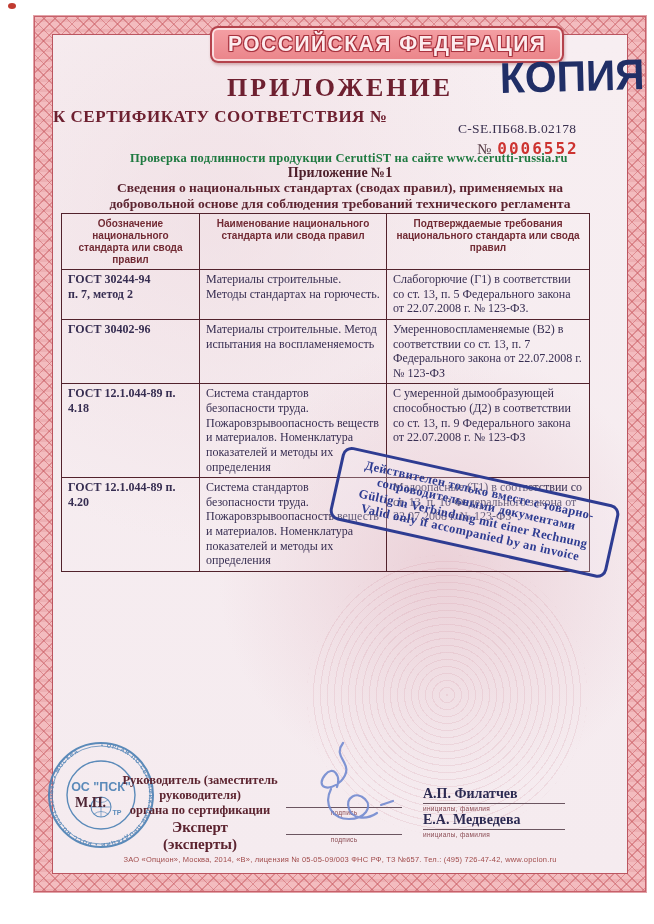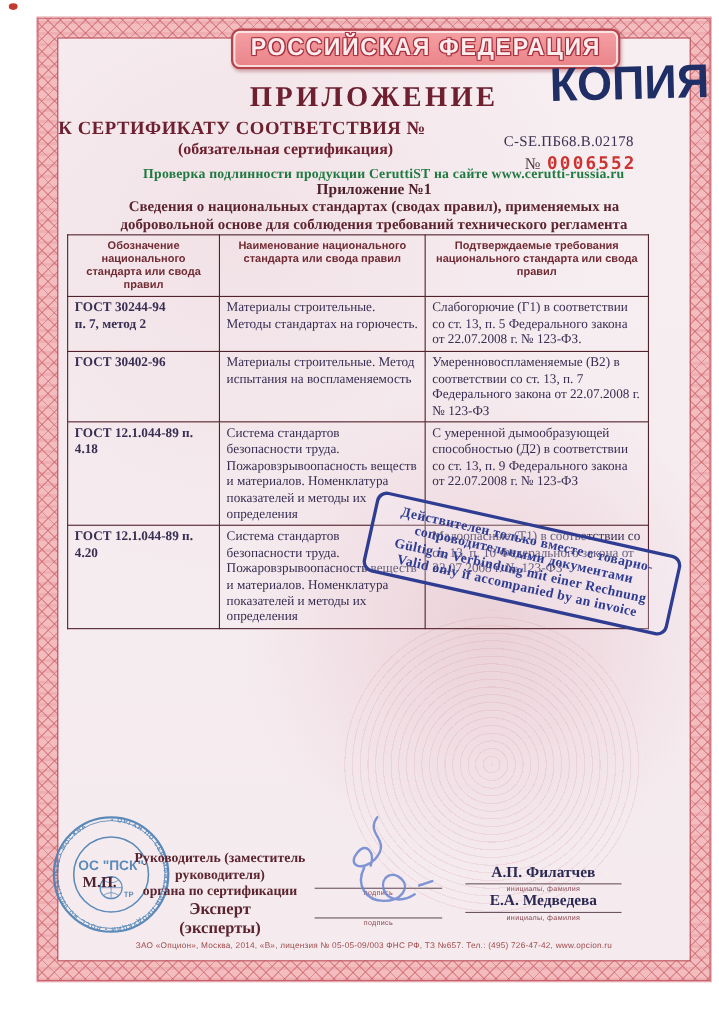--- a/index.html
+++ b/index.html
@@ -90,21 +90,21 @@
   .seal-wrap{position:absolute;left:-16px;top:696px;width:128px;height:128px;opacity:.9;}
   .mp{position:absolute;left:22px;top:760px;font-weight:bold;font-size:14px;color:#4d2433;z-index:6;}
   .head-label{position:absolute;left:50px;top:738px;width:194px;text-align:center;
     font-weight:bold;font-size:12.5px;line-height:1.2;color:#5c2430;z-index:6;}
   .expert-label{position:absolute;left:82px;top:784px;width:130px;text-align:center;
     font-weight:bold;font-size:15px;color:#5c2430;z-index:6;}
   .sig-line{position:absolute;width:116px;border-top:1px solid #6b5560;text-align:center;}
   .sig-line .cap, .name-box .cap{font-family:"Liberation Sans",sans-serif;font-size:6.5px;
     color:#8a4a52;letter-spacing:.3px;display:block;margin-top:1px;}
   .line1{left:233px;top:772px;} .line2{left:233px;top:799px;}
-  .name-box{position:absolute;left:370px;width:142px;text-align:center;}
+  .name-box{position:absolute;left:370px;width:142px;text-align:left;}
   .nb1{top:751px;} .nb2{top:777px;}
   .name-box .nm{font-weight:bold;font-size:14px;color:#2c2a52;display:block;padding-bottom:1px;
     border-bottom:1px solid #6b5560;}
   .autograph{position:absolute;left:228px;top:700px;z-index:7;}
   
   .footer{position:absolute;left:0;top:820px;width:100%;text-align:center;
     font-family:"Liberation Sans",sans-serif;font-size:7.5px;color:#a04a4a;letter-spacing:.2px;white-space:nowrap;}
 </style>
 </head>
 <body>
@@ -118,21 +118,20 @@
   </div>
 
   <div class="kopiya">КОПИЯ</div>
 
   <div class="page">
     <div class="guilloche"></div>
 
     <div class="doc-title">ПРИЛОЖЕНИЕ</div>
     <div class="cert-line">К СЕРТИФИКАТУ СООТВЕТСТВИЯ  №</div>
     <div class="cert-number">С-SE.ПБ68.В.02178</div>
-    <div class="oblig">(обязательная сертификация)</div>
     <div class="blank-no">
       <span>№</span><b>0006552</b>
     </div>
     <div class="verify">Проверка подлинности продукции CeruttiST на сайте www.cerutti-russia.ru</div>
     <div class="app1">Приложение №1</div>
     <div class="para">Сведения о национальных стандартах (сводах правил), применяемых на добровольной основе для соблюдения требований технического регламента</div>
 
     <table class="std">
       <colgroup>
           <col class="c1">

